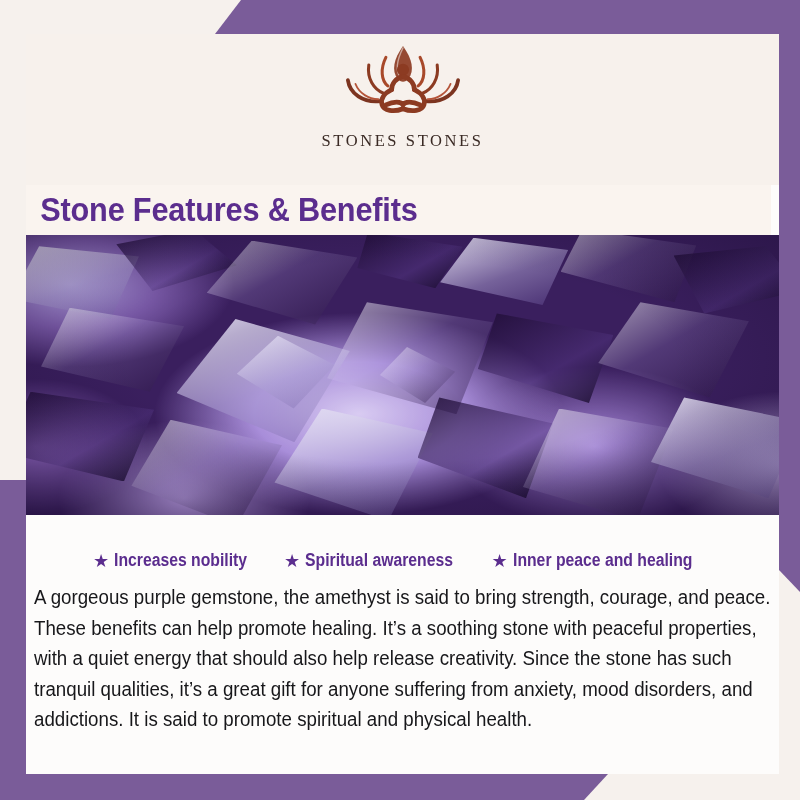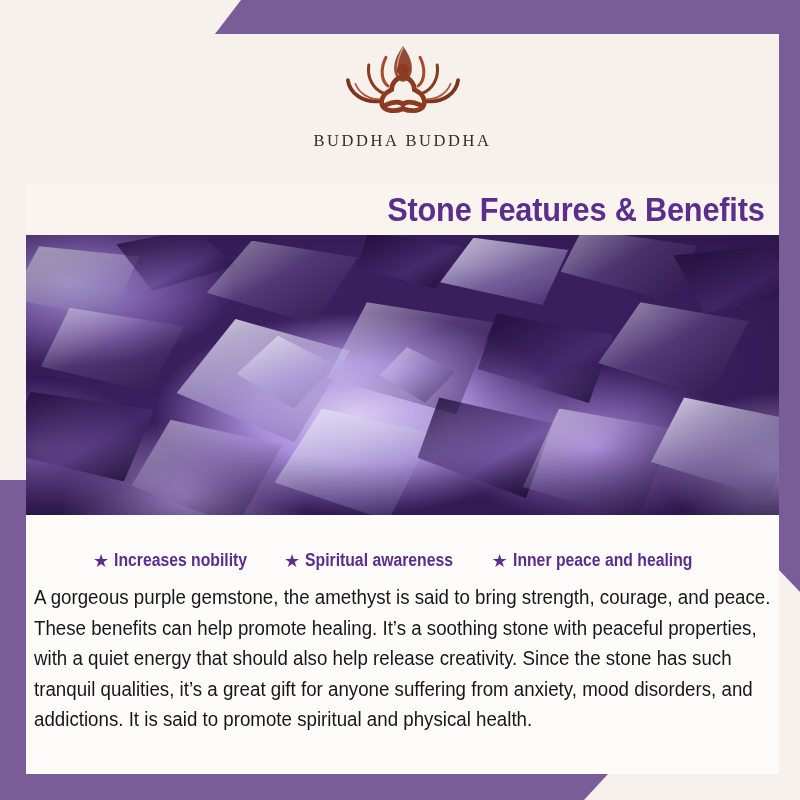--- a/index.html
+++ b/index.html
@@ -59,23 +59,23 @@
   #brand-name {
     font-family: "Liberation Serif", serif;
     font-size: 16.5px;
     letter-spacing: 2.6px;
     color: #3a2a24;
     margin-top: 1px;
   }
 
   
   #title-band {
-    position: absolute; left: 0; right: 0; top: 151px; height: 50px;
+    position: absolute; left: 0; right: 8px; top: 151px; height: 50px;
     background: #faf4ef;
-    display: flex; align-items: center; justify-content: flex-end;
+    display: flex; align-items: center; justify-content: flex-start;
   }
   #page-title {
     font-size: 33px;
     font-weight: bold;
     color: #5b2d8e;
     letter-spacing: -0.2px;
     transform: scaleX(0.93);
     white-space: nowrap;
   }
 
@@ -197,21 +197,21 @@
           <path d="M80 40 c-7 0 -12 6 -12 13 0 7 4 12 12 12 s12 -5 12 -12 c0 -7 -5 -13 -12 -13 z" opacity=".0"></path>
         </g>
         <g fill="none" stroke="#8c3b22" stroke-width="5" stroke-linecap="round">
           <path d="M80 40 C72 42 68 48 68 54"></path>
           <path d="M80 40 C88 42 92 48 92 54"></path>
           <path d="M68 54 C60 58 56 64 58 70 C60 76 70 78 80 74"></path>
           <path d="M92 54 C100 58 104 64 102 70 C100 76 90 78 80 74"></path>
           <path d="M62 70 C70 66 78 66 80 70 C82 66 90 66 98 70"></path>
         </g>
       </svg>
-      <div id="brand-name">BUDDHA BUDDHA</div>
+      <div id="brand-name">STONES STONES</div>
     </div>
 
     <div id="title-band">
       <div id="page-title">Stone Features &amp; Benefits</div>
     </div>
 
     <div id="hero">
       <div class="layer l1"></div>
       <div class="layer l2"></div>
       <div class="facets">

